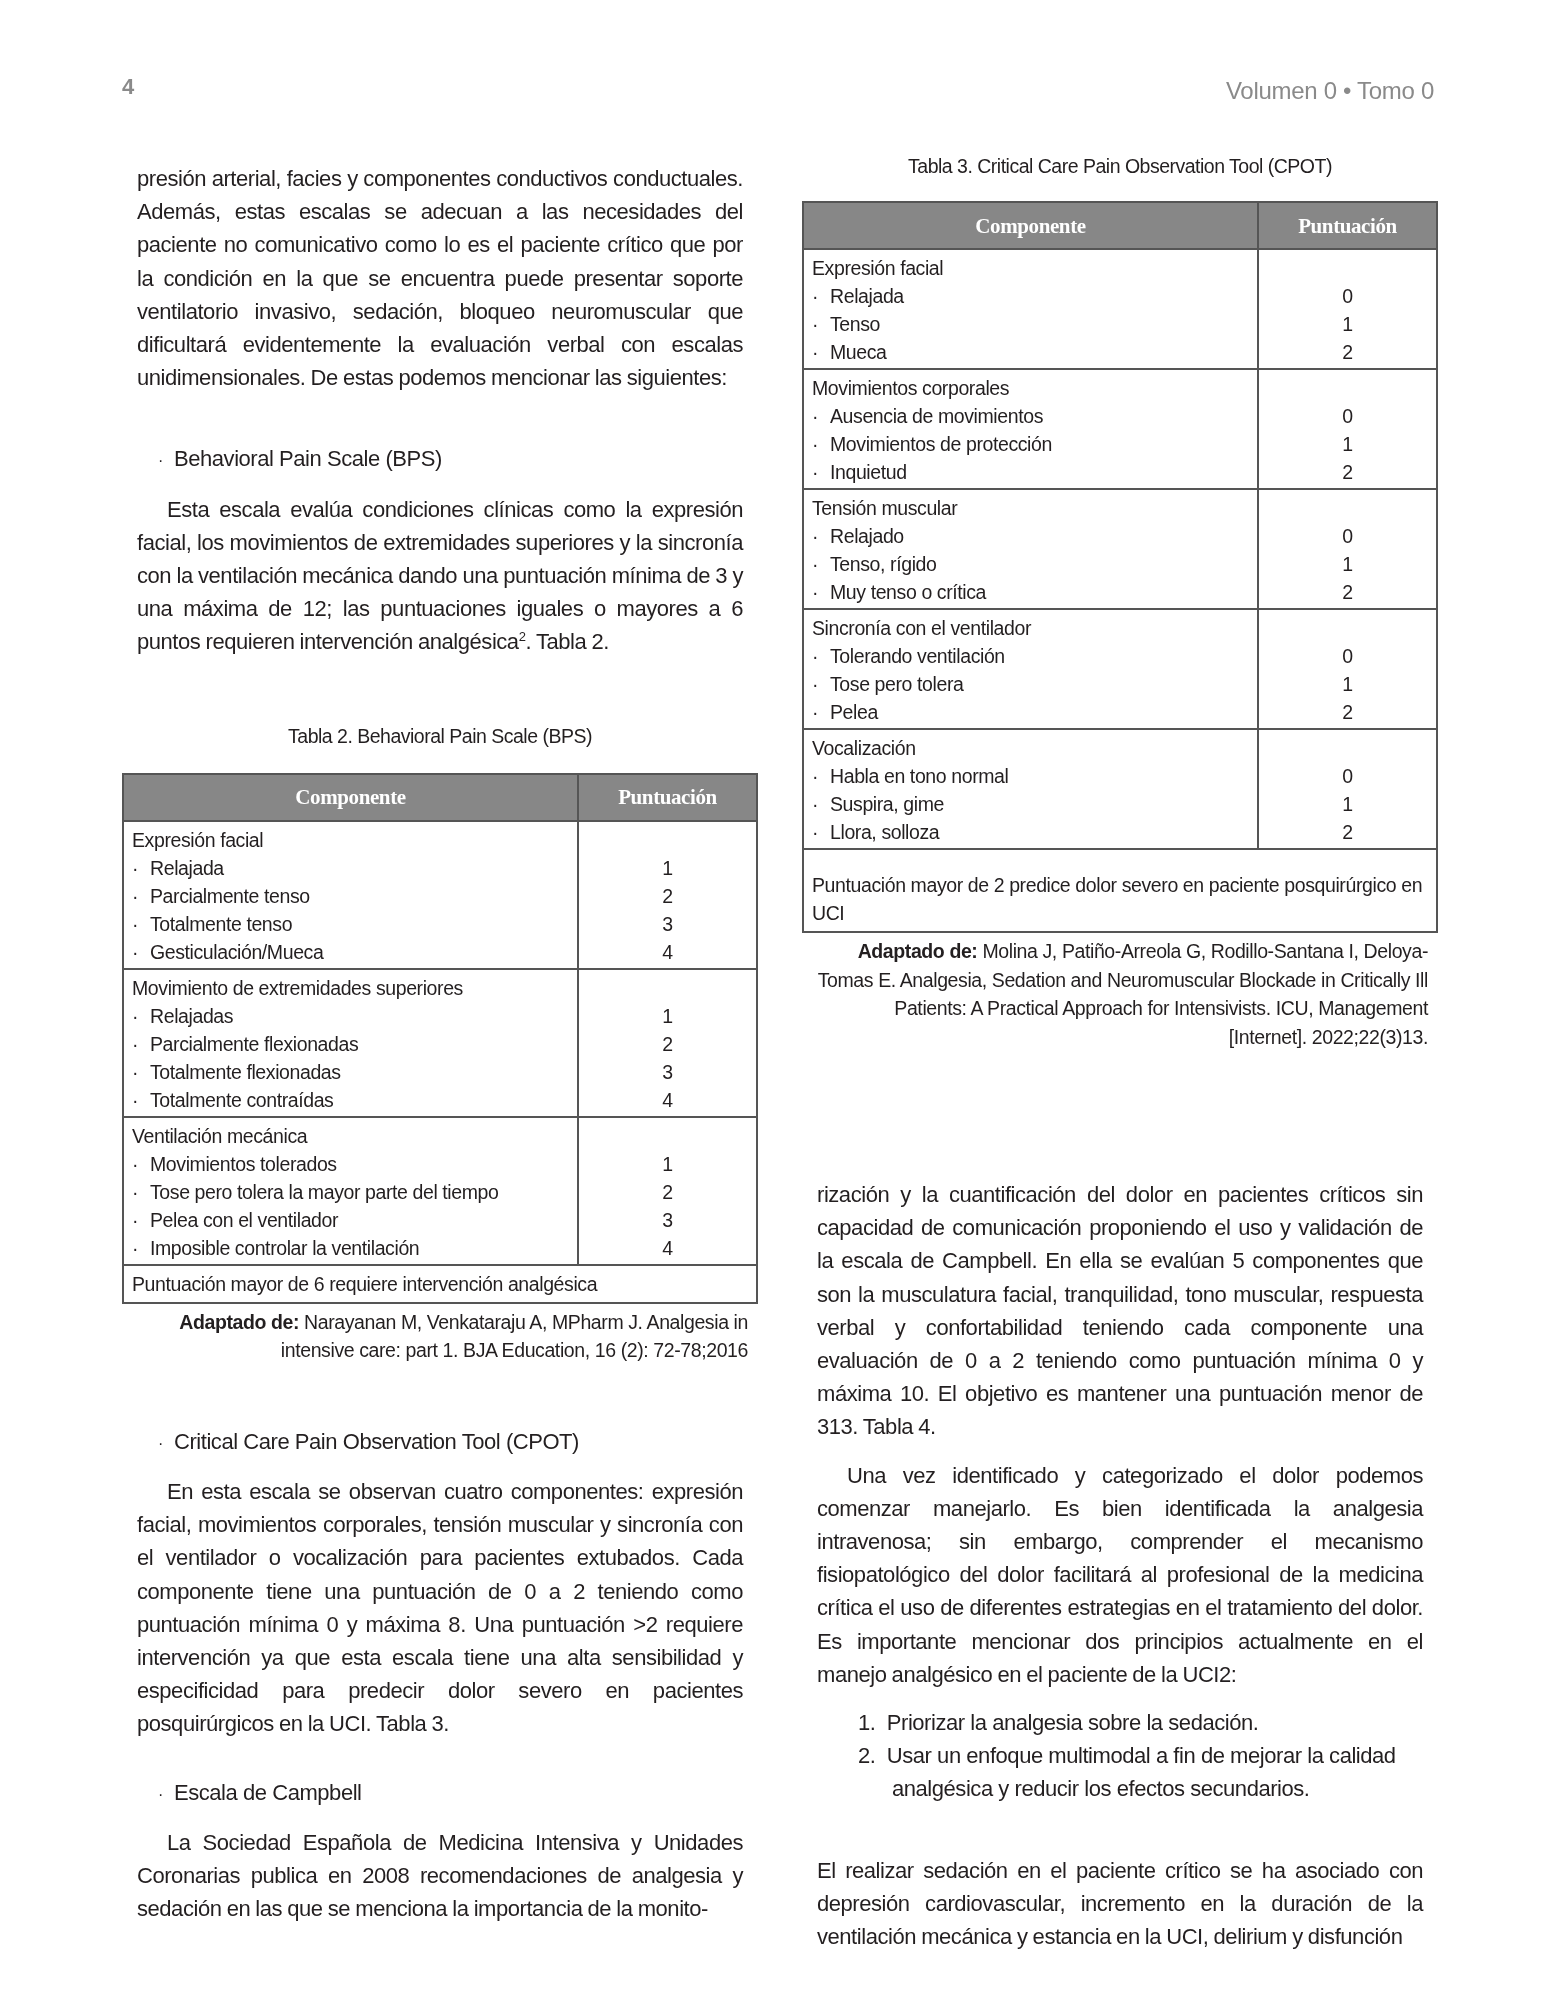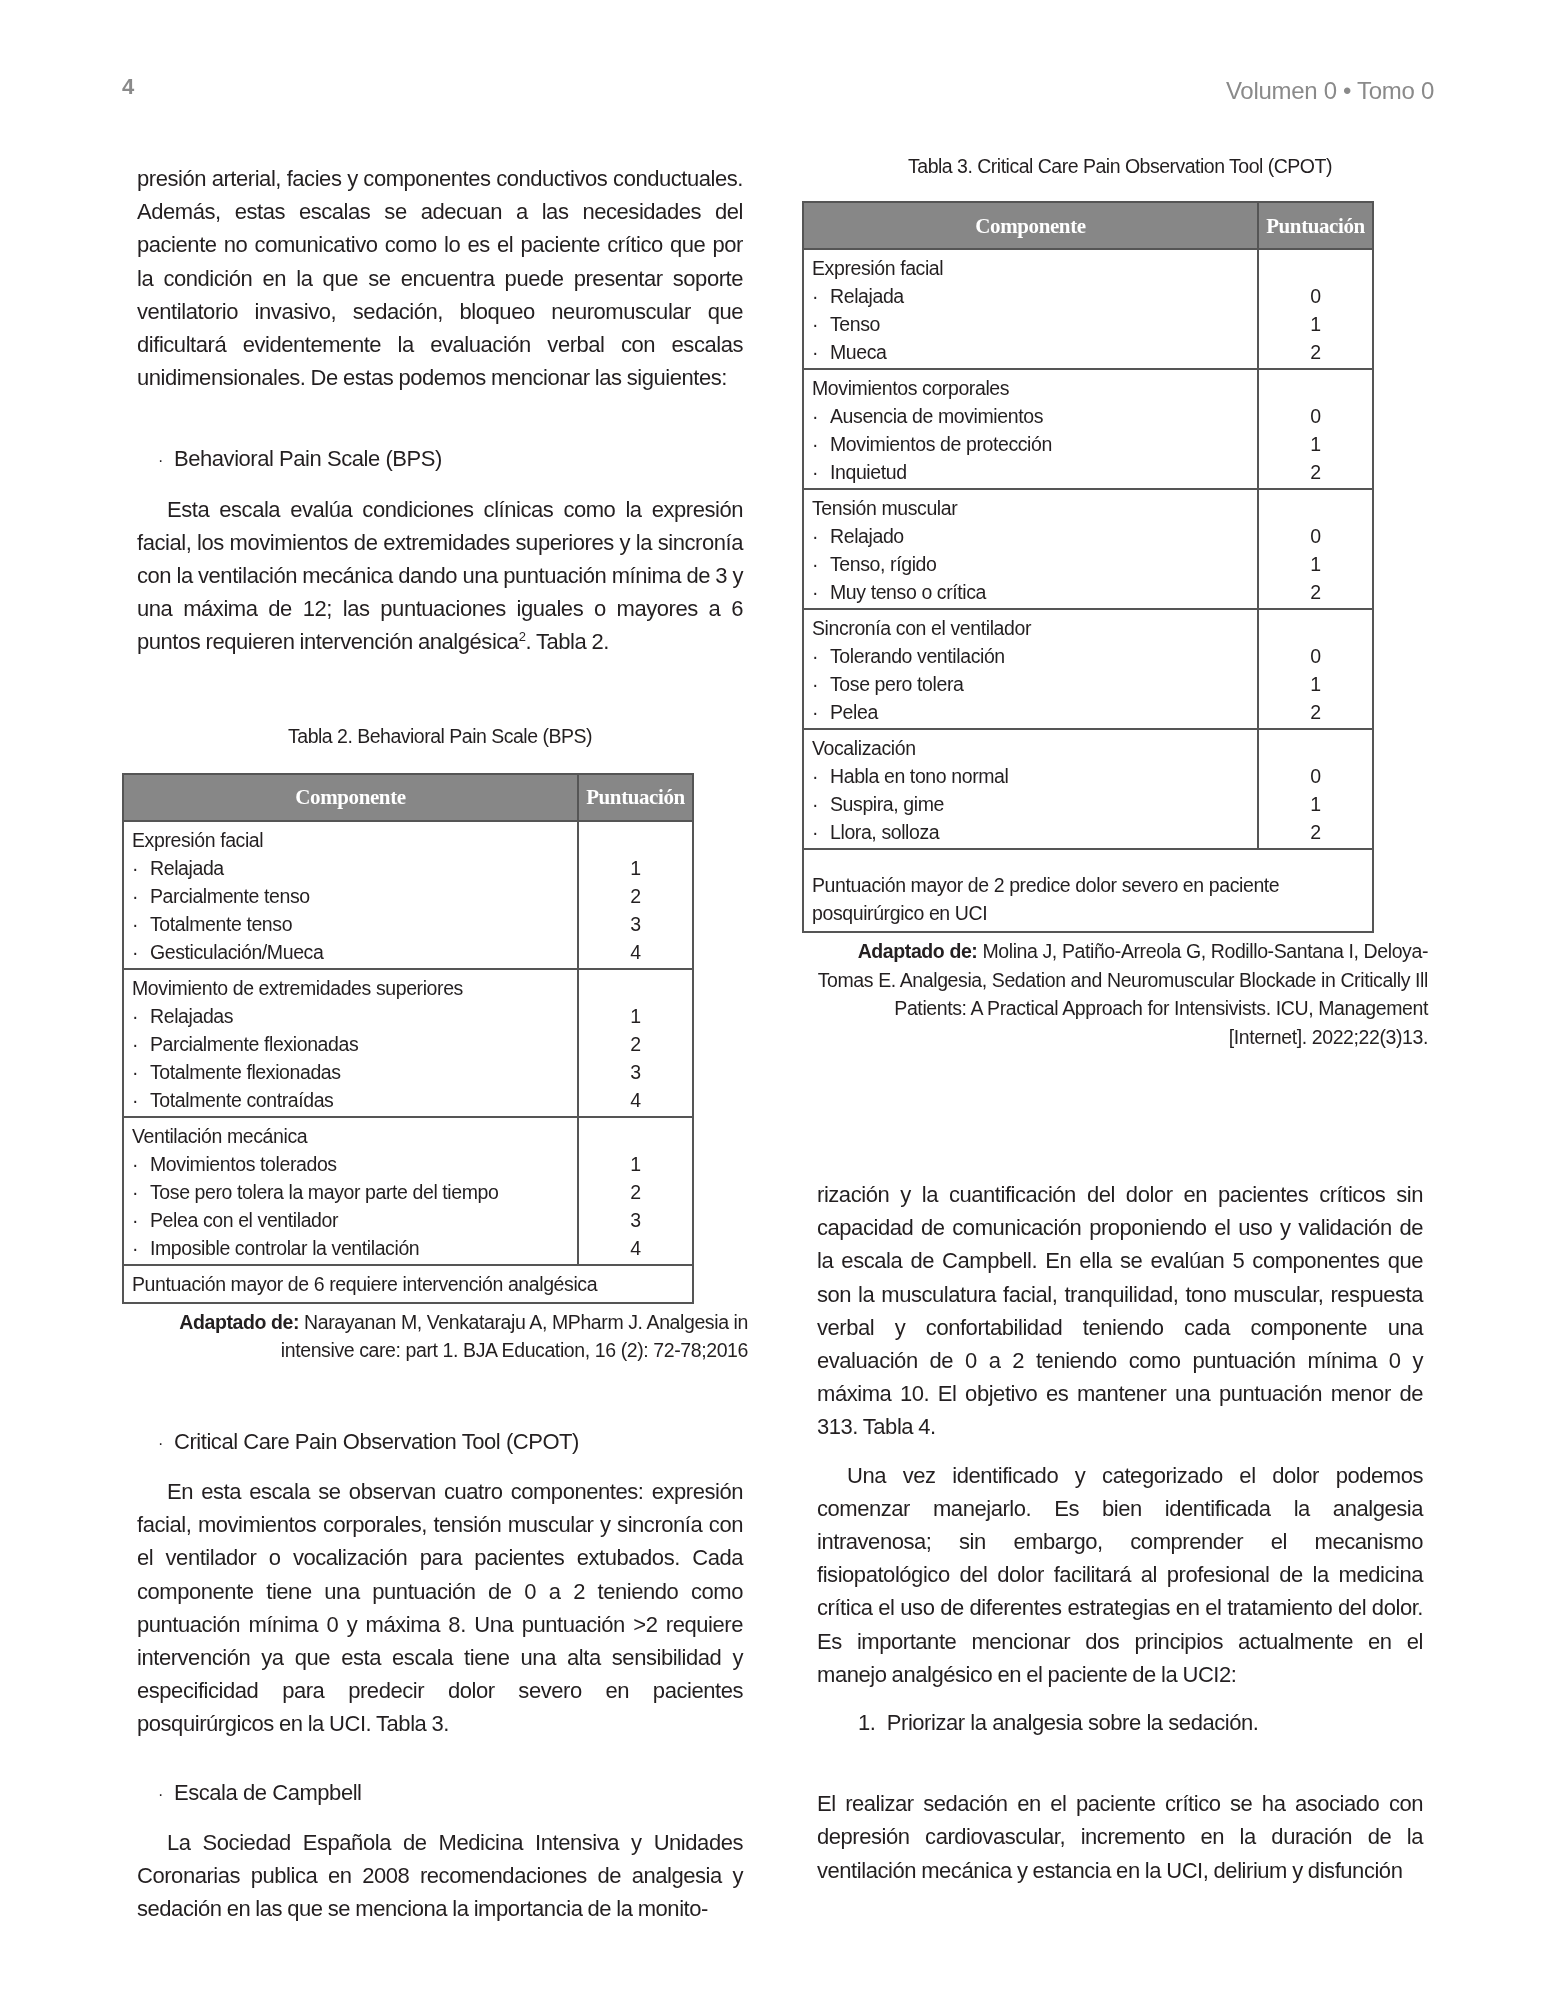--- a/index.html
+++ b/index.html
@@ -25,21 +25,21 @@
   .para { margin: 15px; text-align: justify; letter-spacing: -0.45px; word-spacing: -0.5px; }
   .indent { text-indent: 30px; }
   .bullet-head { margin: 0; padding-left: 36px; letter-spacing: -0.45px; }
   .bullet-dot { display: inline-block; width: 16px; font-size: 16px; }
   .gap { height: 33px; }
   .table-title {
     text-align: center; font-weight: normal; font-size: 19.5px; letter-spacing: -0.5px;
     margin: 0;
   }
   table.scale {
-    width: 572px; border-collapse: collapse; border: 2px solid #555;
+    width: 636px; border-collapse: collapse; border: 2px solid #555;
     font-size: 19.5px; line-height: 28px; letter-spacing: -0.4px;
   }
   table.scale th {
     background: #878787; color: #ffffff;
     font-family: "Liberation Serif", "DejaVu Serif", serif;
     font-weight: bold; font-size: 21px; height: 45px; padding: 0;
     border: 2px solid #555;
   }
   table.scale td { border: 2px solid #555; vertical-align: top; padding: 4px 8px 2px 8px; }
   table.scale td.score { text-align: center; padding-top: 32px; }
@@ -238,16 +238,17 @@
     </tfoot>
   </table>
   <p class="source"><b>Adaptado de:</b><span> Molina J, Patiño-Arreola G, Rodillo-Santana I, Deloya-Tomas E. Analgesia, Sedation and Neuromuscular Blockade in Critically Ill Patients: A Practical Approach for Intensivists. ICU, Management [Internet]. 2022;22(3)13.</span></p>
 </div>
 
 <div class="col col-right" style="top:1163px;">
   <p class="para">rización y la cuantificación del dolor en pacientes críticos sin capacidad de comunicación proponiendo el uso y validación de la escala de Campbell. En ella se evalúan 5 componentes que son la musculatura facial, tranquilidad, tono muscular, respuesta verbal y confortabilidad teniendo cada componente una evaluación de 0 a 2 teniendo como puntuación mínima 0 y máxima 10. El objetivo es mantener una puntuación menor de 313. Tabla 4.</p>
   <p class="para indent">Una vez identificado y categorizado el dolor podemos comenzar manejarlo. Es bien identificada la analgesia intravenosa; sin embargo, comprender el mecanismo fisiopatológico del dolor facilitará al profesional de la medicina crítica el uso de diferentes estrategias en el tratamiento del dolor. Es importante mencionar dos principios actualmente en el manejo analgésico en el paciente de la UCI2:</p>
   <ol class="numbered">
     <li><span>1.</span>&nbsp; <span>Priorizar la analgesia sobre la sedación.</span></li>
+    <li><span>2.</span>&nbsp; <span>Usar un enfoque multimodal a fin de mejorar la calidad analgésica y reducir los efectos secundarios.</span></li>
   </ol>
   <div class="gap"></div>
   <p class="para">El realizar sedación en el paciente crítico se ha asociado con depresión cardiovascular, incremento en la duración de la ventilación mecánica y estancia en la UCI, delirium y disfunción</p>
 </div>
 
 </body></html>

